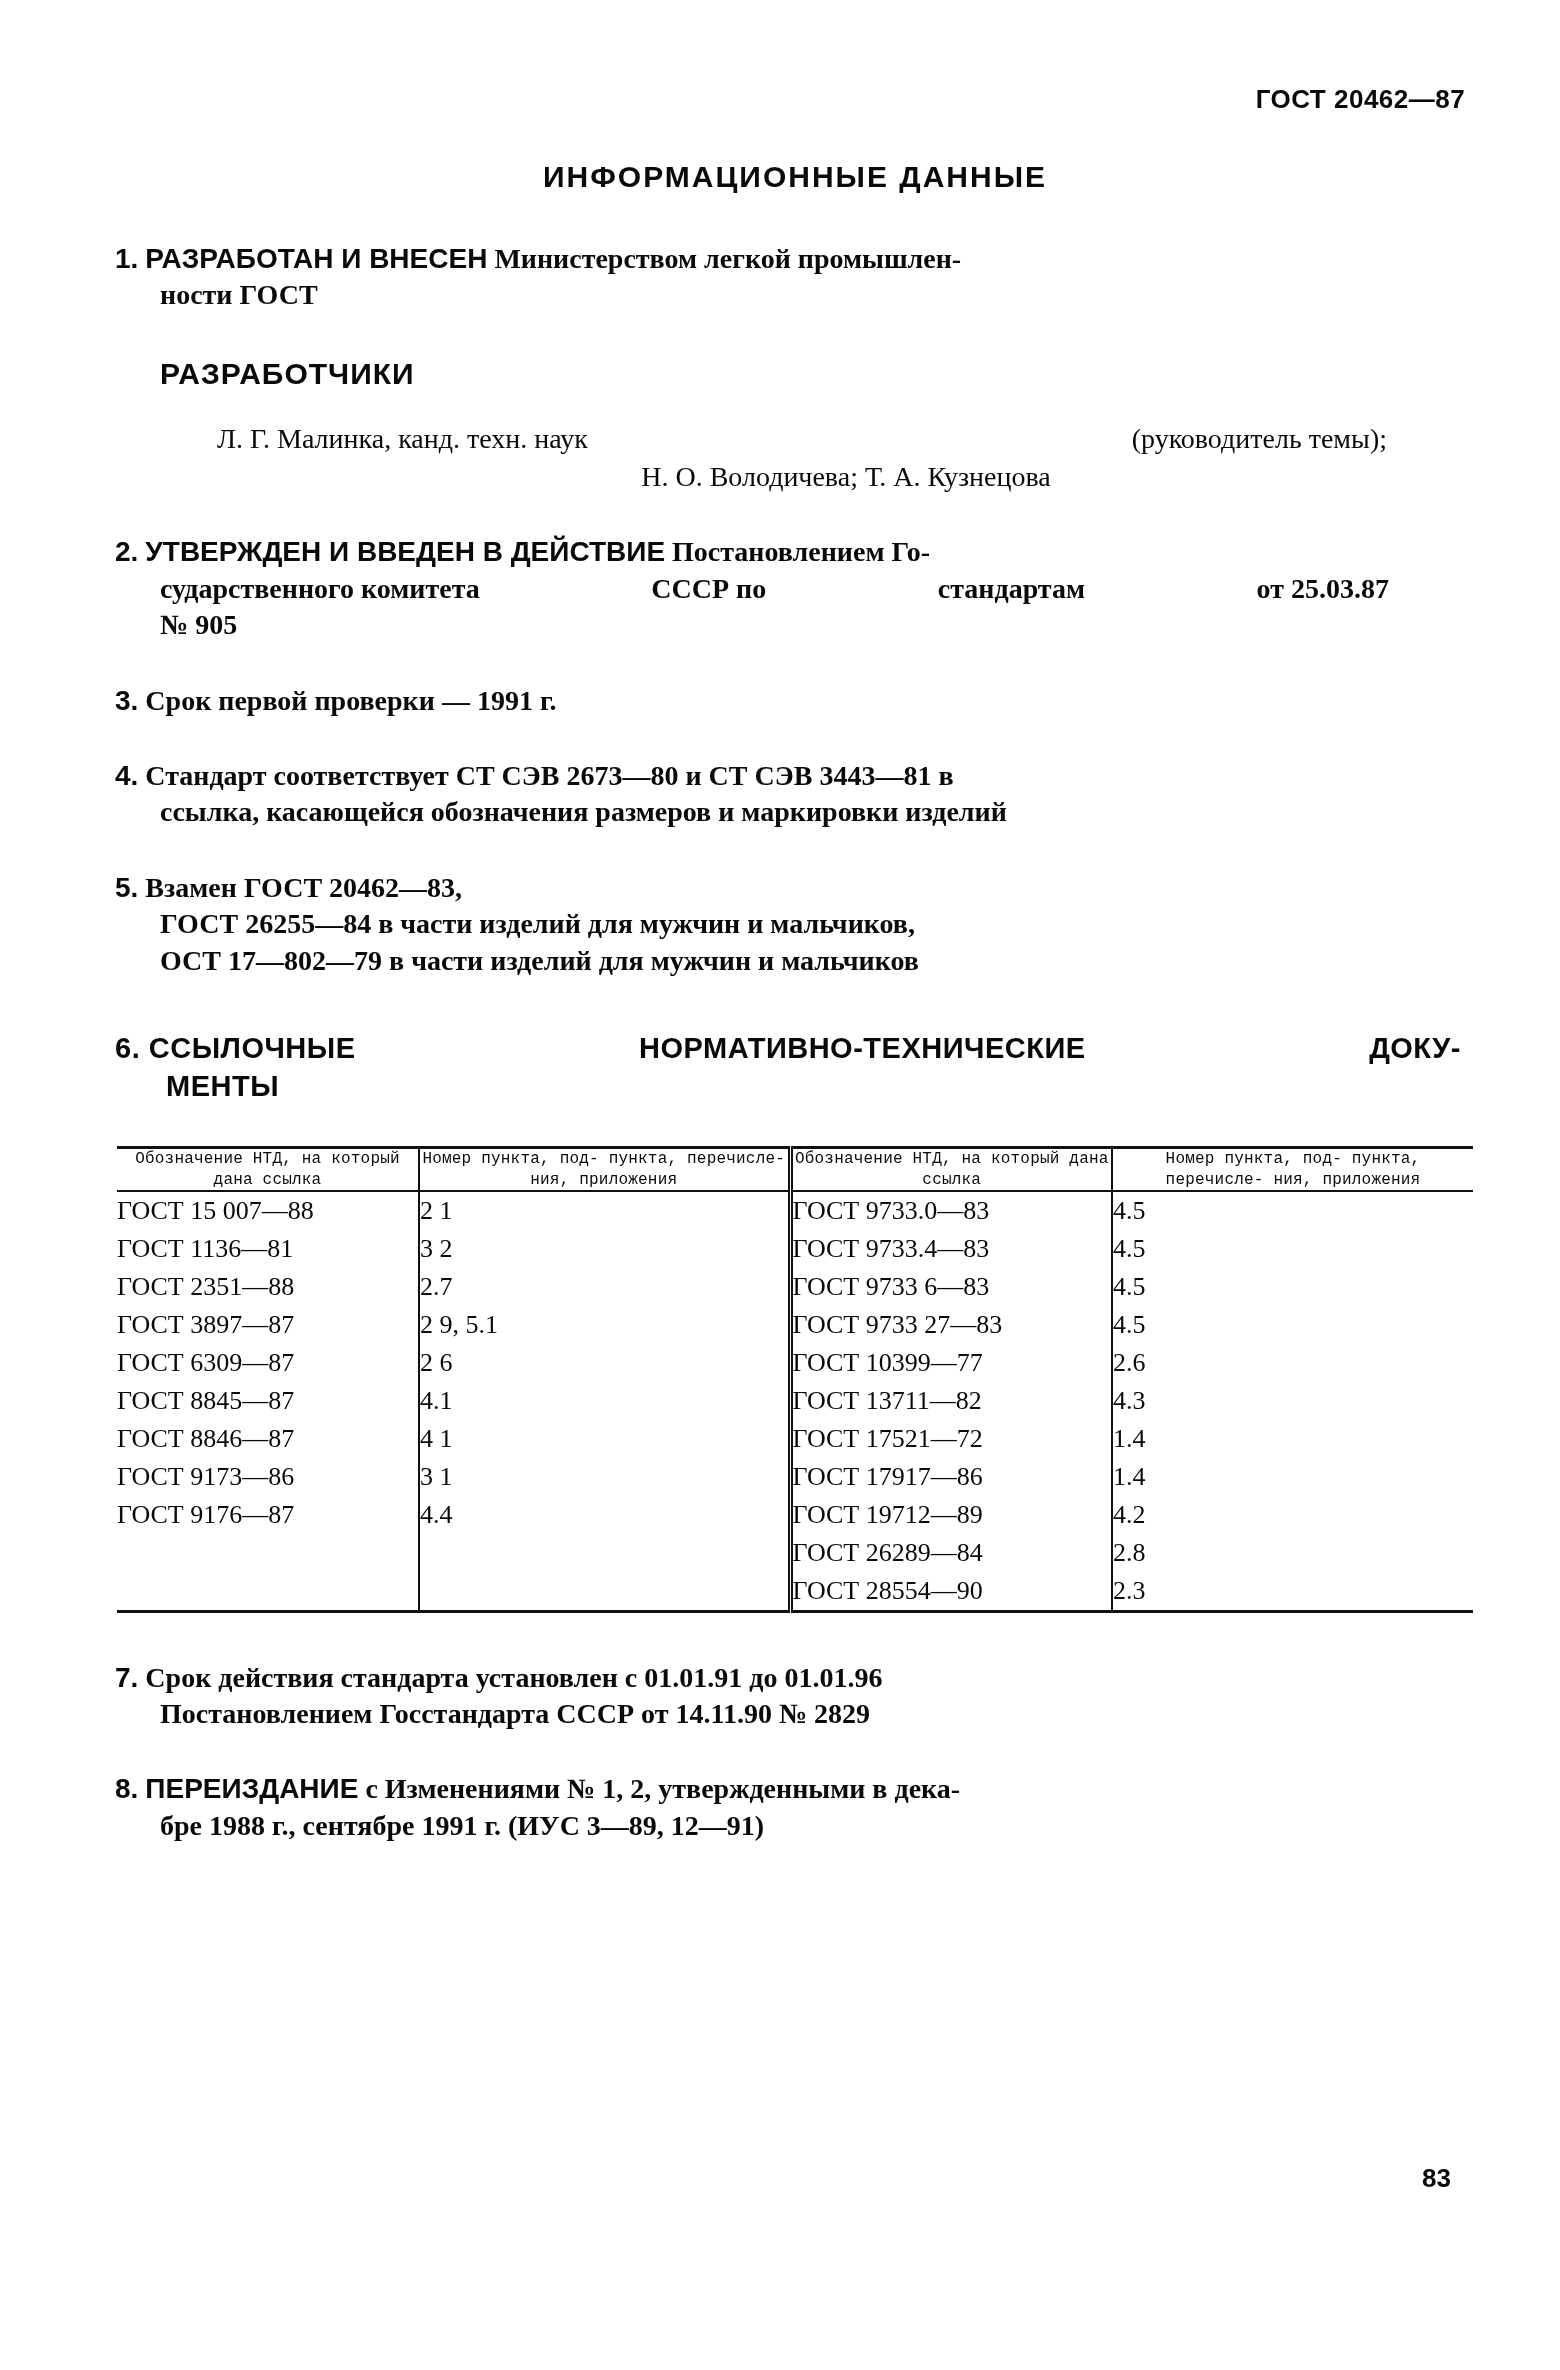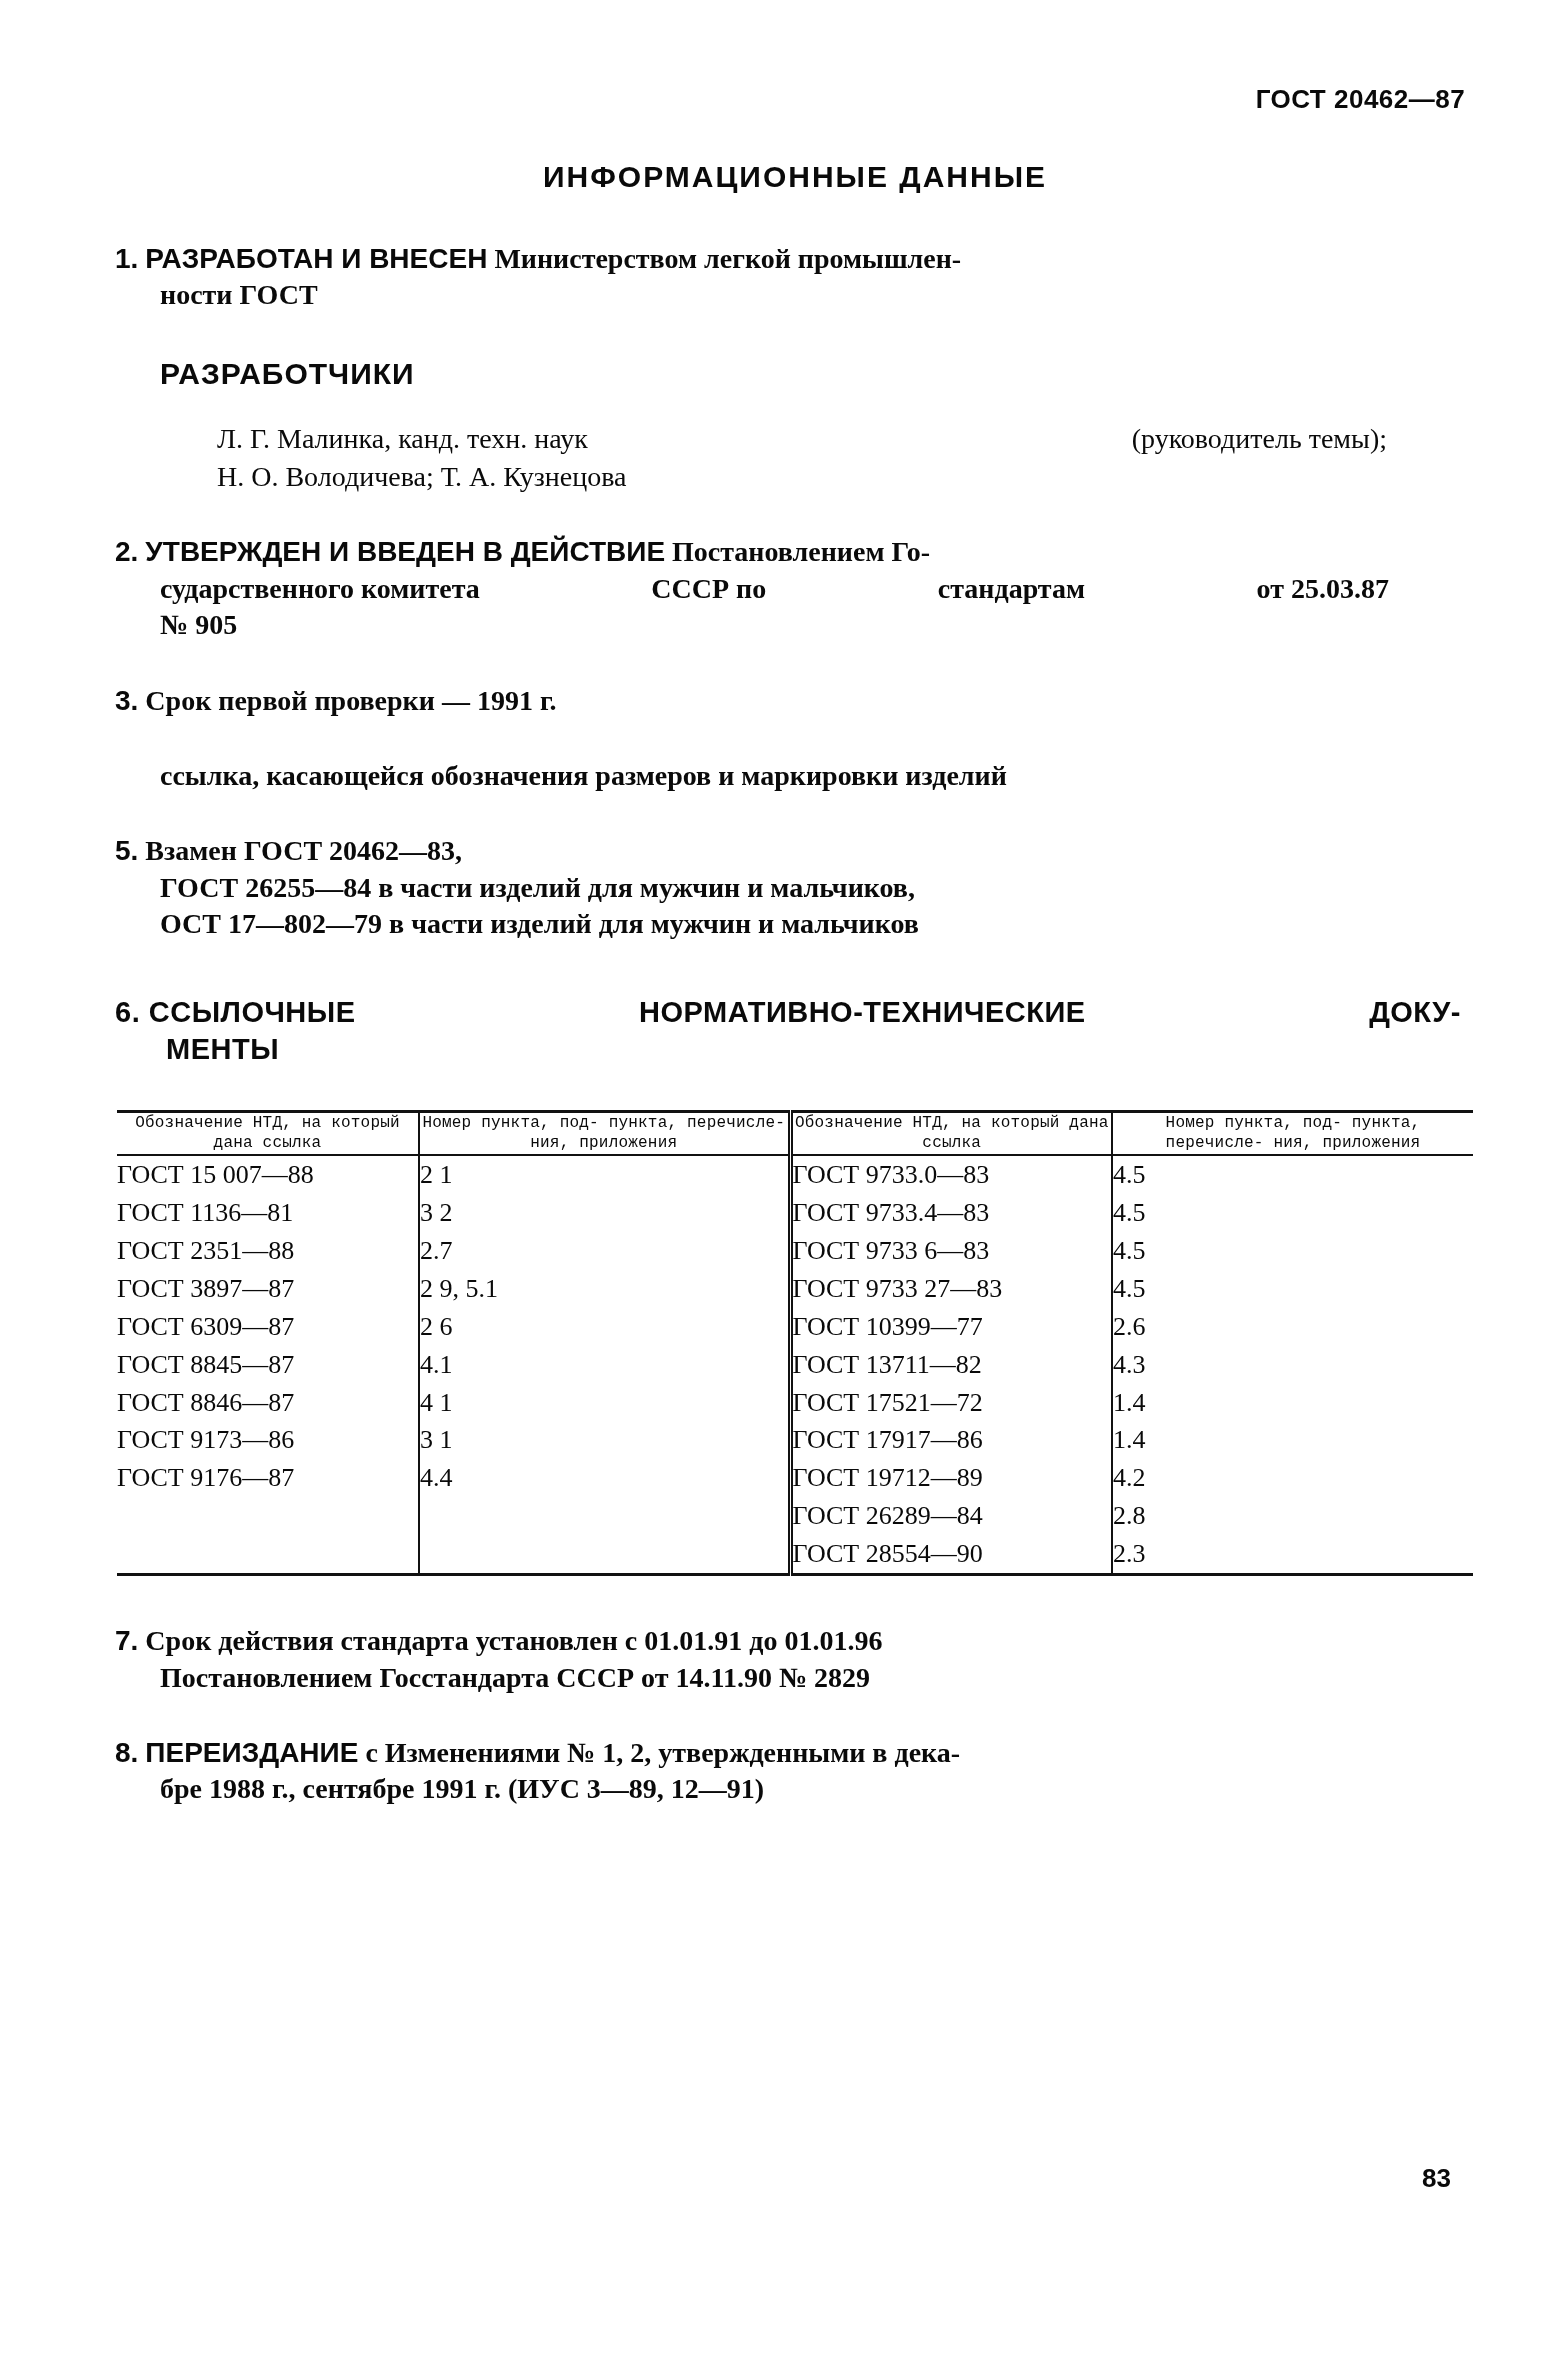--- a/index.html
+++ b/index.html
@@ -77,20 +77,21 @@
     font-family: "Liberation Sans", sans-serif;
     font-weight: bold;
     font-size: 30px;
     letter-spacing: 1px;
   }
   .developers-body {
     margin-top: 29px;
     padding-left: 102px;
     font-size: 28px;
     line-height: 1.35;
+    text-align: center;
   }
   .dev-line1 {
     display: flex;
     justify-content: space-between;
     width: 1170px;
   }
   .item2 .l2 {
     display: flex;
     justify-content: space-between;
     width: 1229px;
@@ -217,20 +218,24 @@
     </div>
 
     <div class="item">
       <div class="hang serif-bold">
         <span class="num">3.</span>
         <span>Срок первой проверки — 1991 г.</span>
       </div>
     </div>
 
     <div class="item">
+      <div class="hang serif-bold">
+        <span class="num">4.</span>
+        <span>Стандарт соответствует СТ СЭВ 2673—80 и СТ СЭВ 3443—81 в</span>
+      </div>
       <div class="hang2 serif-bold">ссылка, касающейся обозначения размеров и маркировки изделий</div>
     </div>
 
     <div class="item">
       <div class="hang serif-bold">
         <span class="num">5.</span>
         <span>Взамен ГОСТ 20462—83,</span>
       </div>
       <div class="hang2 serif-bold">ГОСТ 26255—84 в части изделий для мужчин и мальчиков,</div>
       <div class="hang2 serif-bold">ОСТ 17—802—79 в части изделий для мужчин и мальчиков</div>

